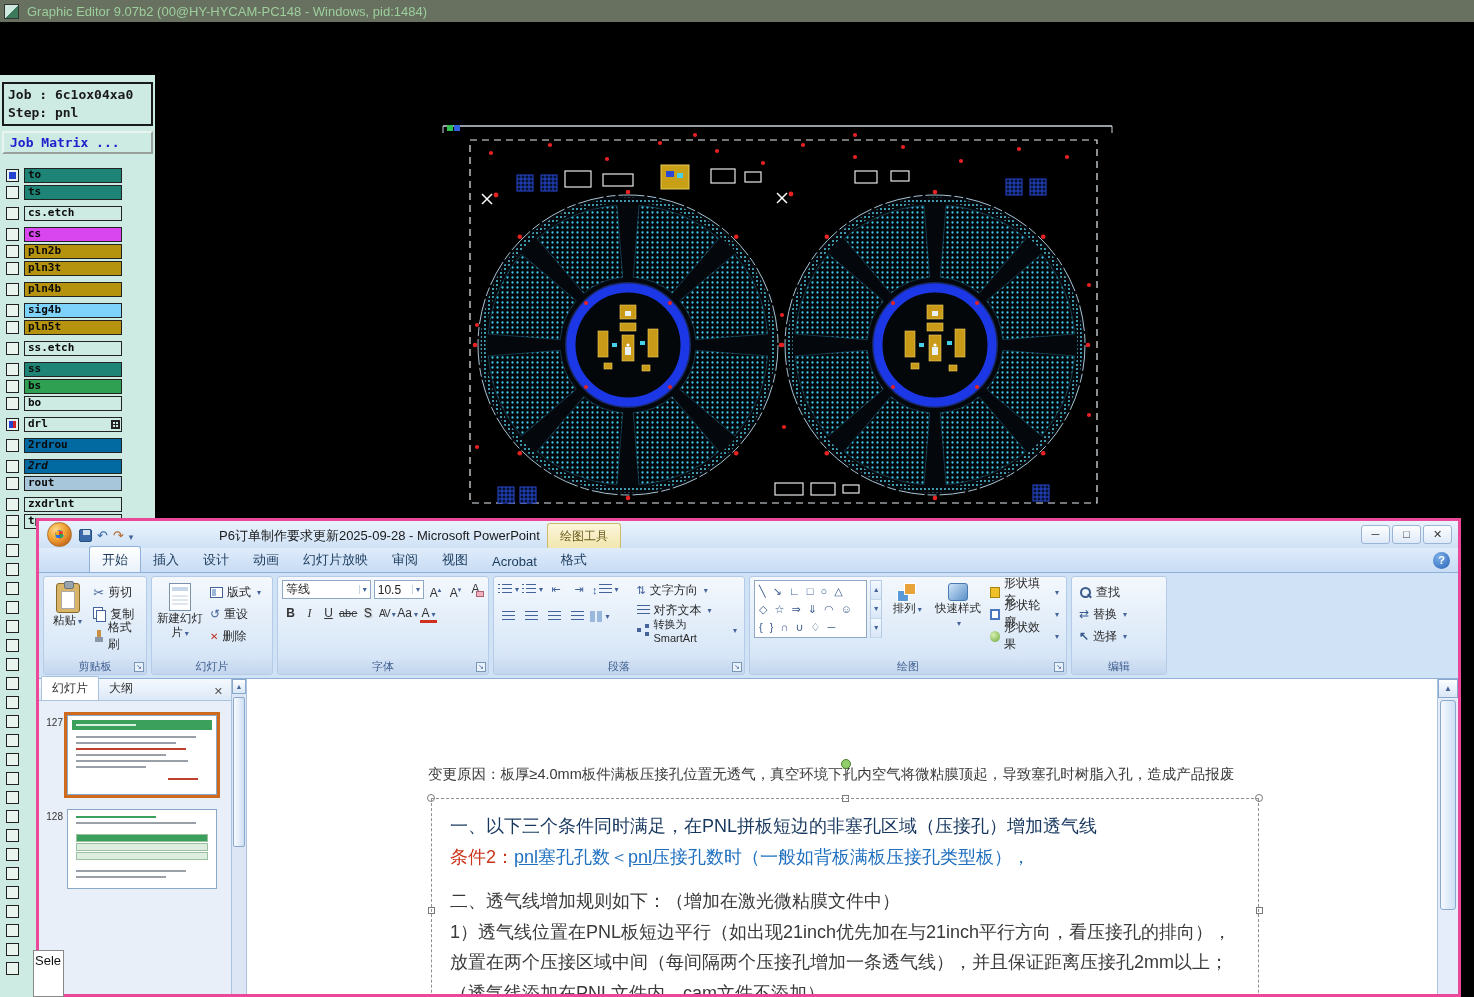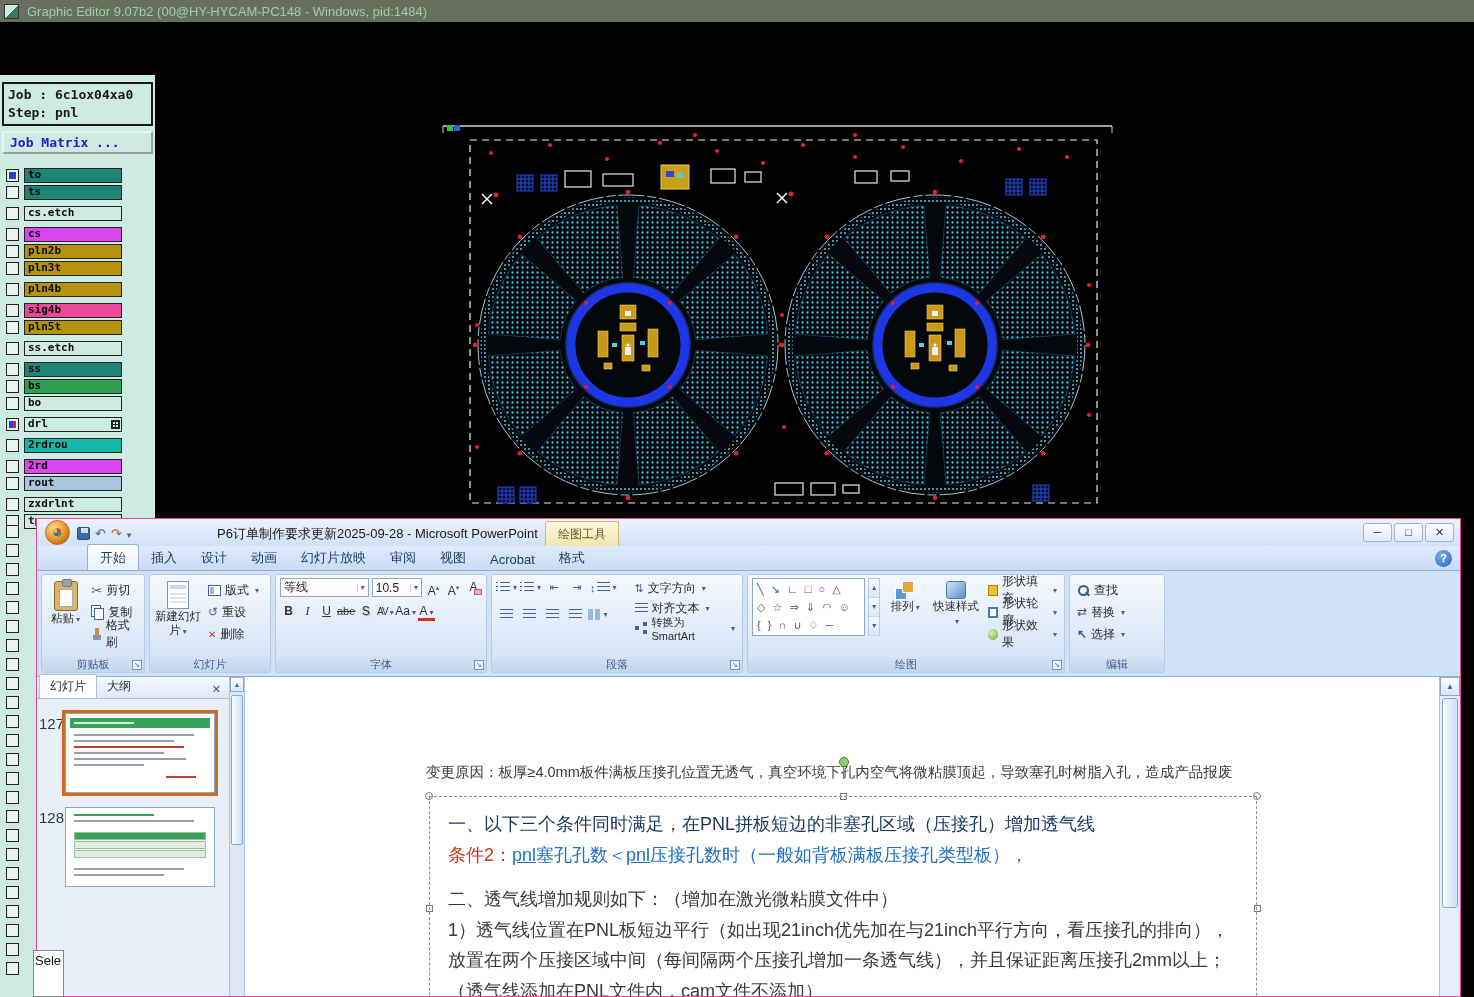--- a/index.html
+++ b/index.html
@@ -33,21 +33,21 @@
     font:bold 11px "DejaVu Sans Mono", monospace; color:#0a0a0a; padding:0 3px; line-height:12px; }
   .mini-grid { position:absolute; right:1px; top:2px; width:9px; height:9px; border:1px solid #222;
     background-image:repeating-linear-gradient(0deg,#222 0 1px,transparent 1px 3px),
                      repeating-linear-gradient(90deg,#222 0 1px,transparent 1px 3px); }
   .extra-cbs { position:absolute; left:6px; top:450px; }
 
   .canvas { position:absolute; left:155px; top:75px; width:1319px; height:922px; background:#000; z-index:1; }
 
   
   .ppt { position:absolute; left:36px; top:518px; width:1425px; height:479px; z-index:10;
-    border:1px solid #ec4899; background:#cfe2f6; overflow:hidden; }
+    border:3px solid #ec4899; background:#cfe2f6; overflow:hidden; }
   .ppt-titlebar { position:absolute; left:0; top:0; right:0; height:27px;
     background:linear-gradient(#eaf3fd,#cfe2f6); }
   .orb { position:absolute; left:8px; top:1px; width:25px; height:25px; border-radius:50%;
     background:radial-gradient(circle at 35% 30%, #ffd98a, #f0a030 45%, #c86820 78%, #a04a10);
     border:1px solid #b0722a; }
   .orb-core { position:absolute; left:7px; top:7px; width:9px; height:9px; border-radius:50%;
     background:conic-gradient(#e83a2a 0 90deg,#35a04a 0 180deg,#2a6ae0 0 270deg,#f0b020 0); border:1px solid #fff3; }
   .qat { position:absolute; left:40px; top:5px; display:flex; gap:5px; align-items:center; }
   .qat-save { width:13px; height:13px; background:#3a6aa8; border:1px solid #26507e; border-radius:2px; position:relative; }
   .qat-save::before { content:""; position:absolute; left:3px; top:0; width:7px; height:5px; background:#cfe0ee; }
@@ -148,21 +148,21 @@
   .ic-select::before { content:"↖"; font-size:12px; color:#3a5a8c; font-weight:bold; }
 
   
   .slide-panel { position:absolute; left:0; top:158px; width:193px; bottom:0; background:#e9eff9; border-right:1px solid #aac2de; }
   .panel-tabs { height:22px; display:flex; align-items:flex-end; background:linear-gradient(#f5f9fe,#dde9f7);
     border-bottom:1px solid #aac2de; font-size:12px; padding:0 2px; }
   .ptab { padding:3px 10px; color:#333; }
   .ptab.active { background:#fff; border:1px solid #aac2de; border-bottom:none; border-radius:2px 2px 0 0; }
   .panel-close { margin-left:auto; padding:2px 6px; color:#555; font-size:11px; }
   .thumb-row { display:flex; margin:14px 2px 0 2px; }
-  .thumb-num { width:22px; font-size:15px; color:#333; text-align:right; margin-right:4px; padding-top:2px; }
+  .thumb-num { width:22px; font-size:10px; color:#333; text-align:right; margin-right:4px; padding-top:2px; }
   .thumb { width:150px; height:80px; background:#fff; border:1px solid #8aa8c8; position:relative; overflow:hidden; }
   .thumb.selected { outline:3px solid #cd6a1e; }
   .tg-bar { position:absolute; left:4px; top:4px; right:4px; height:10px; background:#3aa05c; }
   .tg-bar::before { content:""; position:absolute; left:4px; top:4px; width:60px; height:2px; background:#d8f0e0; }
   .tline { position:absolute; left:8px; height:2px; background:#9aa0a8; }
   .tline.red { background:#c04030; }
   .t-table { position:absolute; left:8px; top:24px; right:8px; }
   .tt-row { height:8px; border:1px solid #9ac0a0; background:#ddeee0; margin-bottom:1px; }
   .tt-row.head { background:#3aa05c; }
   .t-img { position:absolute; left:14px; top:22px; width:118px; height:50px; background:#0a1440;
@@ -423,21 +423,21 @@
       <div class="layer-row">
           <span class="cb"></span>
           <span class="layer-name" style="background: rgb(181, 147, 15);">pln3t</span>
         </div>
       <div class="layer-row gs">
           <span class="cb"></span>
           <span class="layer-name" style="background: rgb(181, 147, 15);">pln4b</span>
         </div>
       <div class="layer-row gs">
           <span class="cb"></span>
-          <span class="layer-name" style="background: #ec4899;">sig4b</span>
+          <span class="layer-name" style="background: #7dd3fc;">sig4b</span>
         </div>
       <div class="layer-row">
           <span class="cb"></span>
           <span class="layer-name" style="background: rgb(181, 147, 15);">pln5t</span>
         </div>
       <div class="layer-row gs">
           <span class="cb"></span>
           <span class="layer-name" style="background: rgb(205, 234, 227);">ss.etch</span>
         </div>
       <div class="layer-row gs">
@@ -453,25 +453,25 @@
           <span class="layer-name" style="background: rgb(205, 234, 227);">bo</span>
         </div>
       <div class="layer-row gs">
           <span class="cb">
             <span class="fill" style="background: linear-gradient(90deg, rgb(38, 67, 207) 50%, rgb(208, 38, 38) 50%);"></span>
           </span>
           <span class="layer-name" style="background: rgb(205, 234, 227);"><span>drl</span><span class="mini-grid"></span></span>
         </div>
       <div class="layer-row gs">
           <span class="cb"></span>
-          <span class="layer-name" style="background: #14b8a6;">2rdrou</span>
-        </div>
-      <div class="layer-row gs">
-          <span class="cb"></span>
-          <span class="layer-name" style="background: #d946ef;">2rd</span>
+          <span class="layer-name" style="background: #0369a1;">2rdrou</span>
+        </div>
+      <div class="layer-row gs">
+          <span class="cb"></span>
+          <span class="layer-name" style="background: #0369a1; font-style: italic;">2rd</span>
         </div>
       <div class="layer-row">
           <span class="cb"></span>
           <span class="layer-name" style="background: rgb(168, 198, 218);">rout</span>
         </div>
       <div class="layer-row gs">
           <span class="cb"></span>
           <span class="layer-name" style="background: rgb(205, 234, 227);">zxdrlnt</span>
         </div>
       <div class="layer-row">

